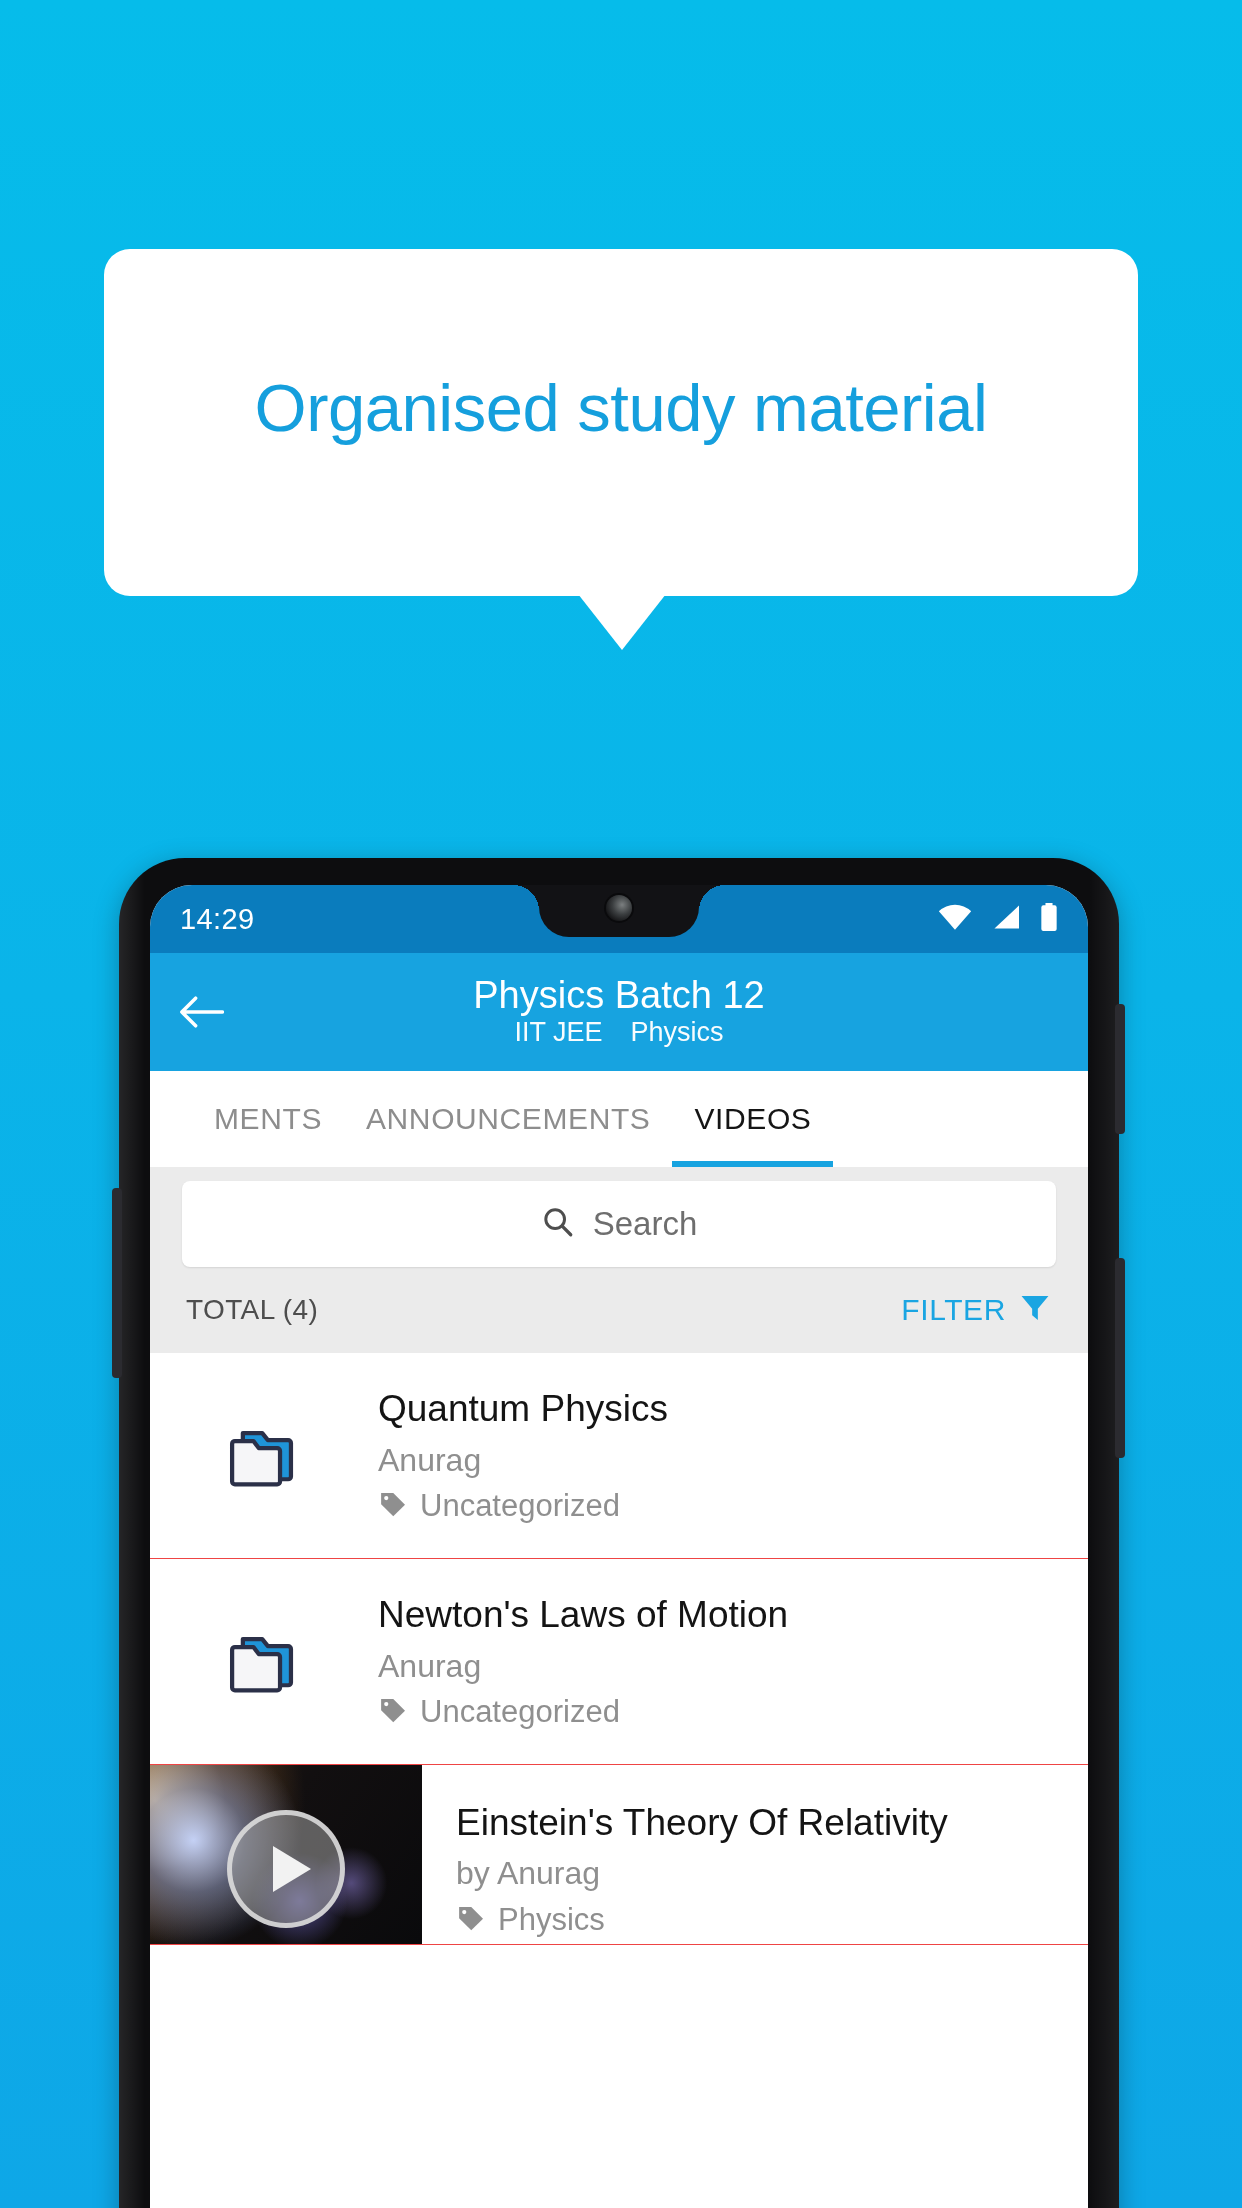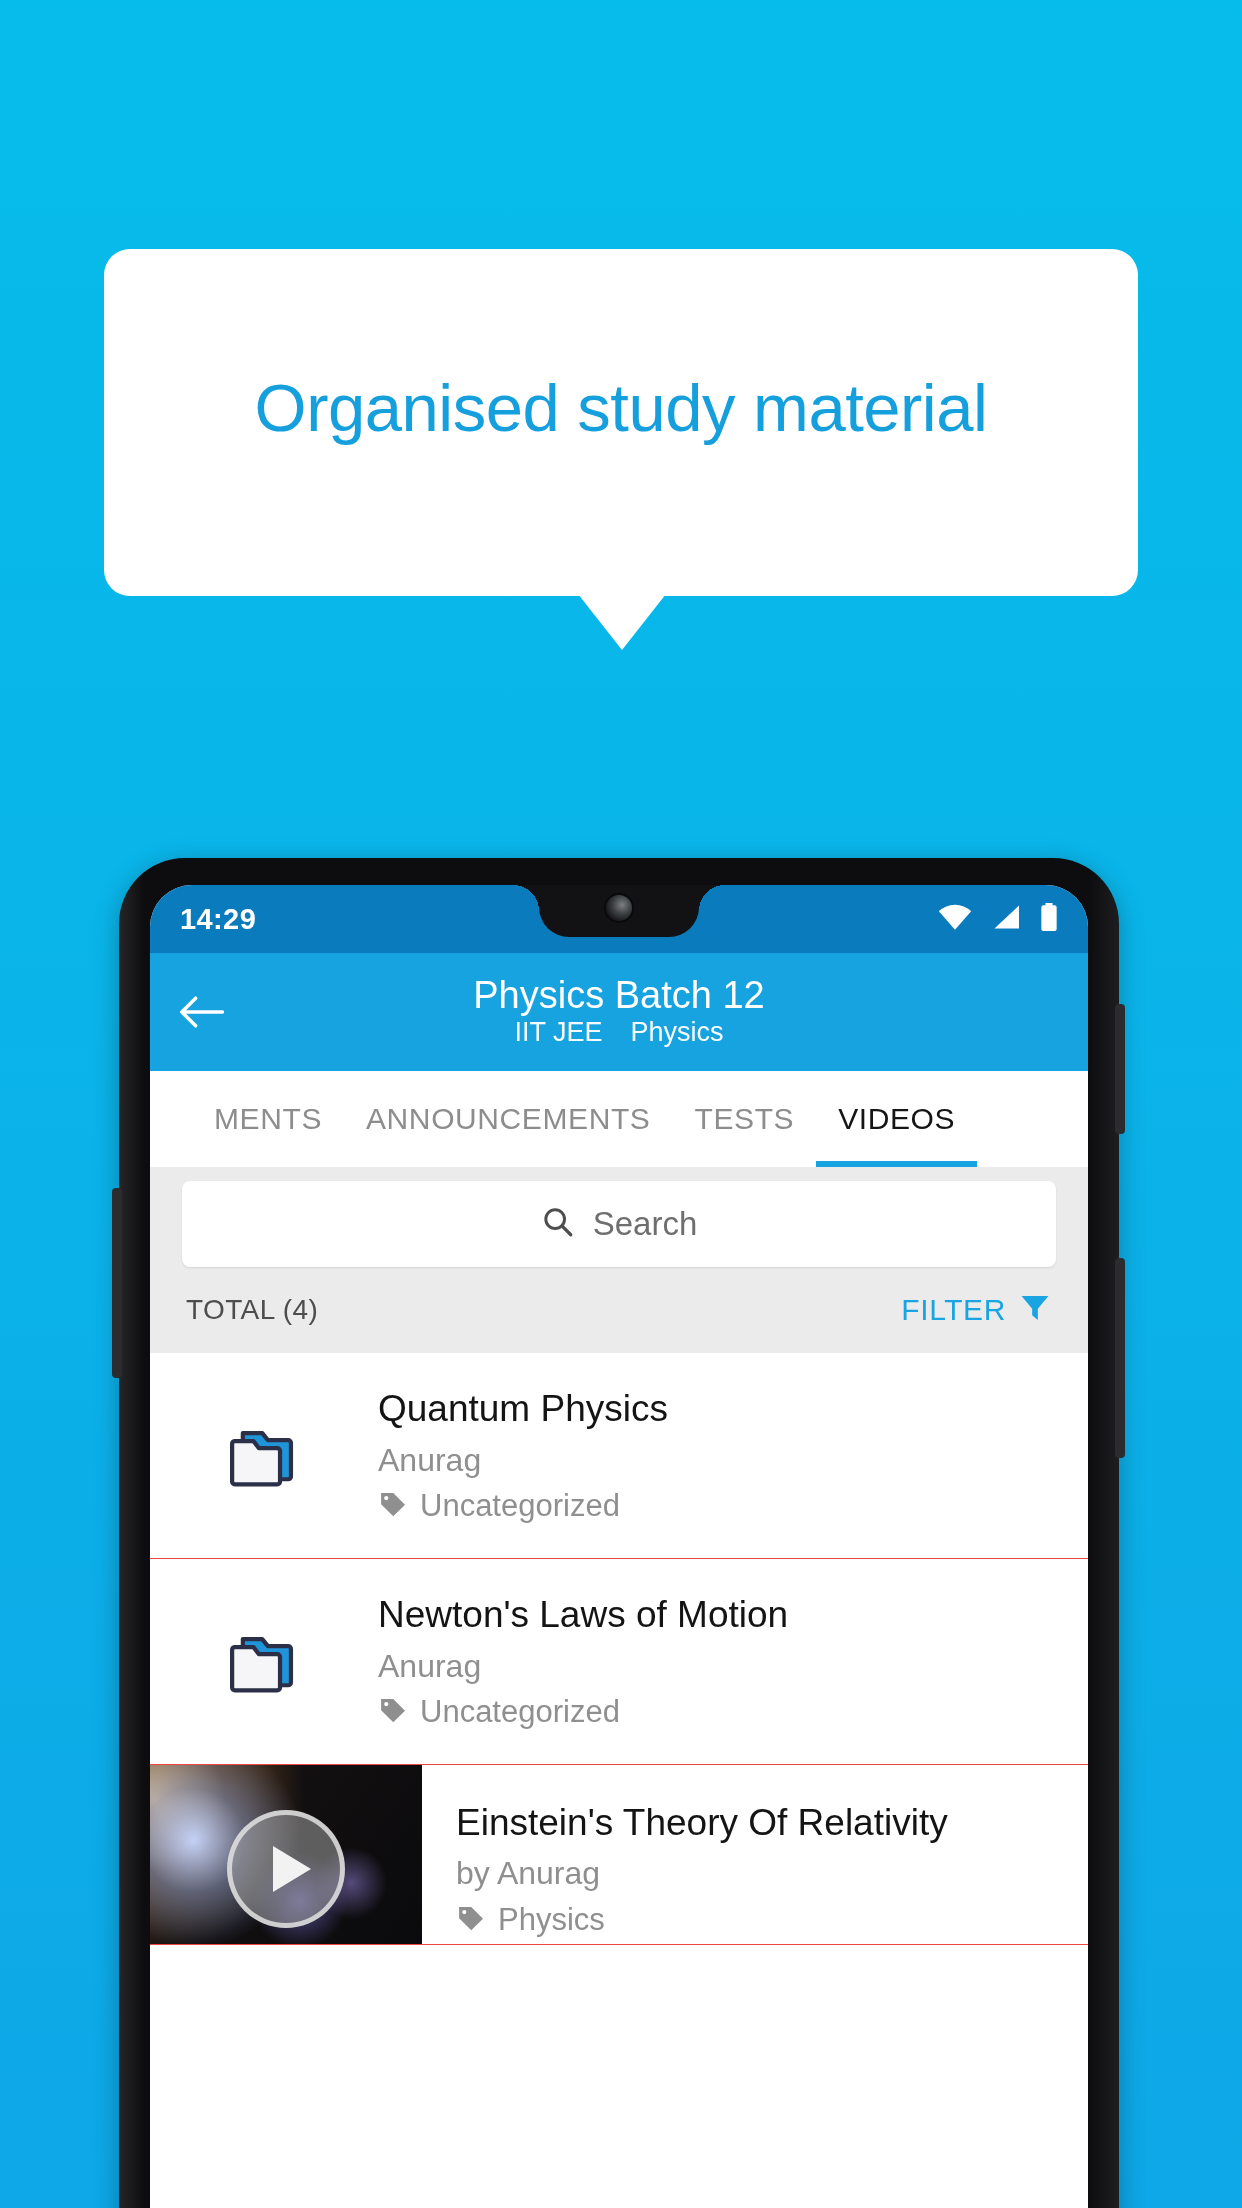--- a/index.html
+++ b/index.html
@@ -117,21 +117,21 @@
     height: 68px;
     background: #0a7cbd;
     color: #ffffff;
     display: flex;
     align-items: center;
     padding: 0 30px;
     box-sizing: border-box;
   }
   #status-time {
     font-size: 29px;
-    font-weight: 700;
+    font-weight: 400;
     letter-spacing: 0.4px;
   }
   #status-icons {
     margin-left: auto;
     display: flex;
     align-items: center;
     gap: 19px;
   }
   #notch {
     position: absolute;
@@ -424,21 +424,20 @@
         <div id="app-subtitle-row">
           <span>IIT JEE</span>
           <span>Physics</span>
         </div>
       </div>
     </div>
 
     <div id="tab-bar">
       <div class="tab">MENTS</div>
       <div class="tab">ANNOUNCEMENTS</div>
-      <div class="tab">TESTS</div>
       <div class="tab active">VIDEOS</div>
     </div>
 
     <div id="search-zone">
       <div id="search-box">
         <span>
           <svg width="34" height="34" viewBox="0 0 24 24">
             <circle cx="10" cy="10" r="6.6" stroke="#4e4e4e" stroke-width="2.1" fill="none"></circle>
             <path d="M14.8 14.8 L21 21" stroke="#4e4e4e" stroke-width="2.3" stroke-linecap="round"></path>
           </svg>

